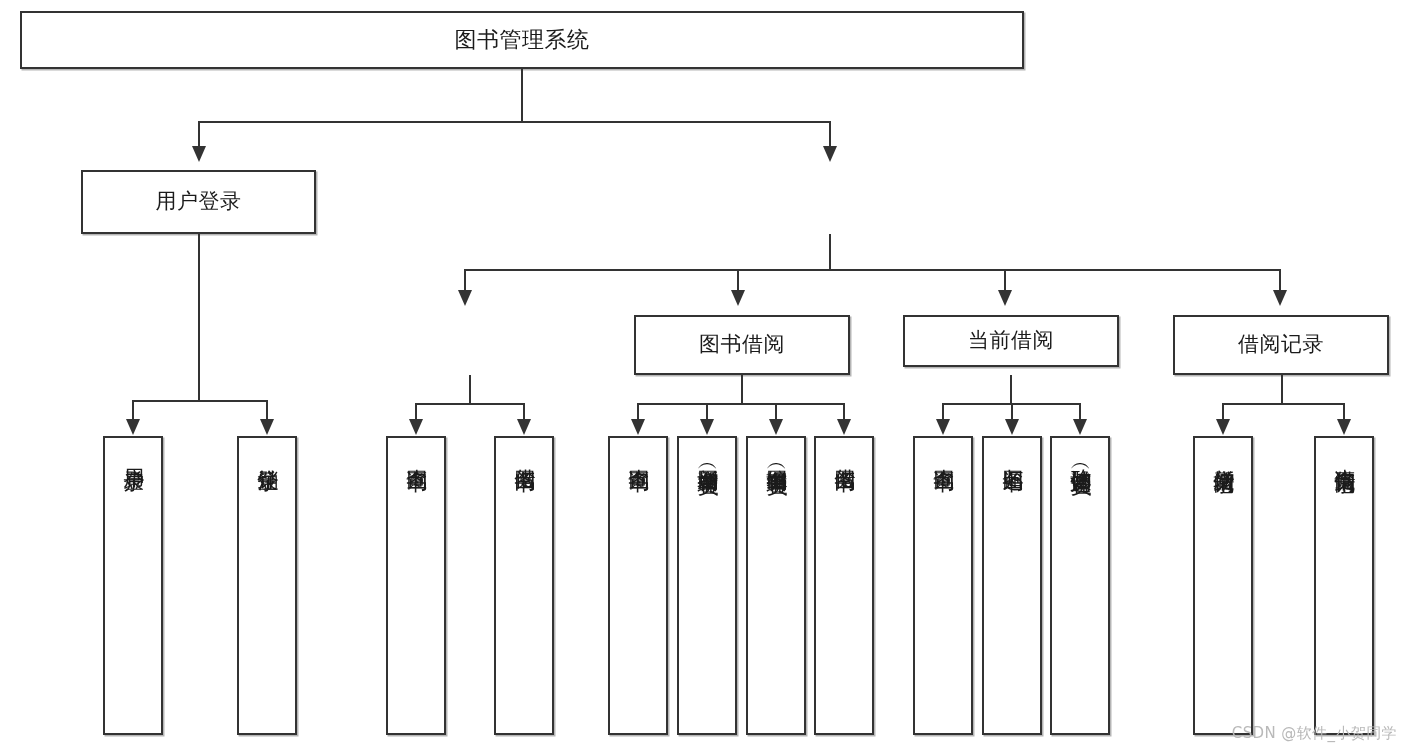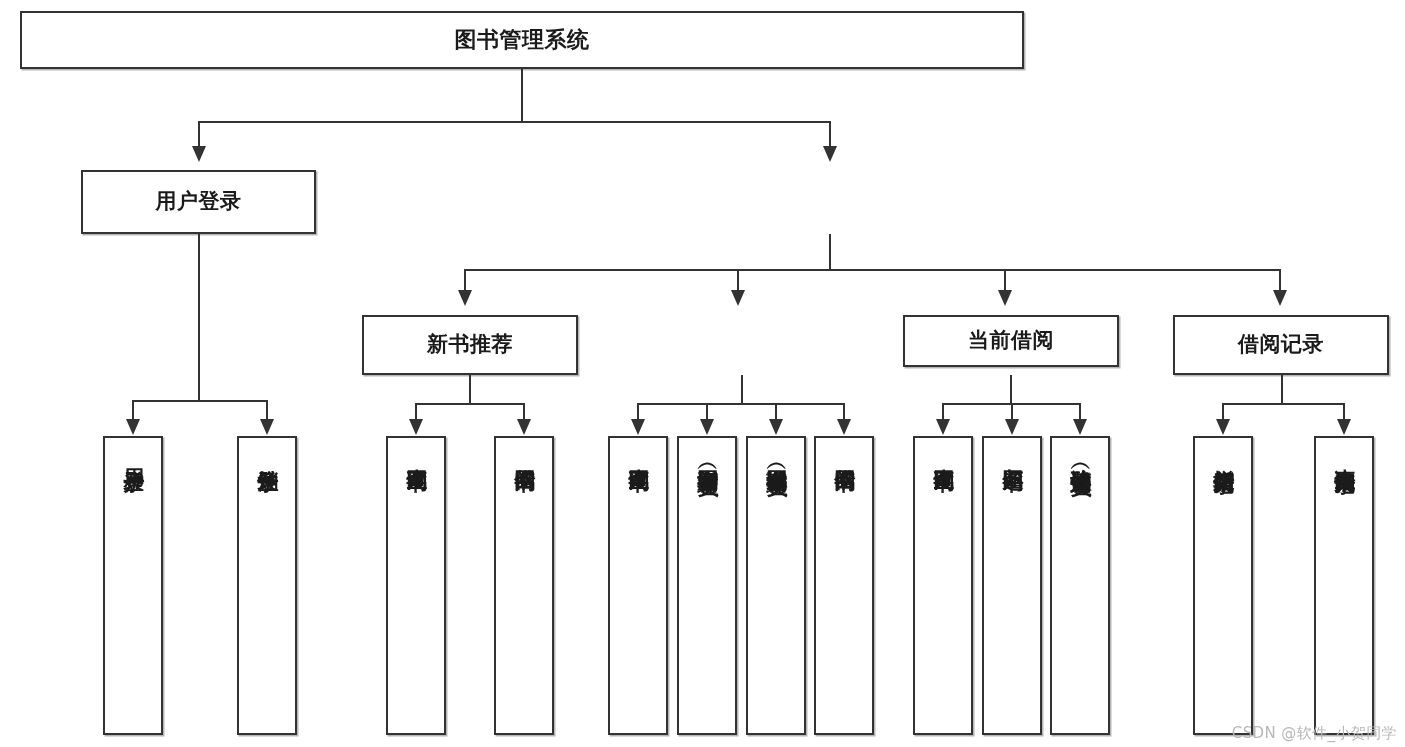--- a/index.html
+++ b/index.html
@@ -9,21 +9,20 @@
   .node{
     position:absolute;
     box-sizing:border-box;
     background:#ffffff;
     border:2px solid #333333;
     display:flex;
     align-items:center;
     justify-content:center;
     color:#1b1b1b;
     box-shadow:1.5px 1.5px 0 rgba(120,120,120,.55);
-    font-weight:bold;
   }
   .node .lbl{
     display:block;
     white-space:nowrap;
     line-height:1.12;
   }
   .node.h .lbl{font-size:21px;letter-spacing:.5px;}
   .node.root .lbl{font-size:22px;}
 
   
@@ -97,22 +96,22 @@
   <div class="ln h" style="left:464px;top:269px;width:817px;"></div>
   <div class="ln v" style="left:464px;top:269px;height:22px;"></div>
   <div class="arw" style="left:458px;top:290px;"></div>
   <div class="ln v" style="left:737px;top:269px;height:22px;"></div>
   <div class="arw" style="left:731px;top:290px;"></div>
   <div class="ln v" style="left:1004px;top:269px;height:22px;"></div>
   <div class="arw" style="left:998px;top:290px;"></div>
   <div class="ln v" style="left:1279px;top:269px;height:22px;"></div>
   <div class="arw" style="left:1273px;top:290px;"></div>
 
-  <div class="node h" style="left:362px;top:315px;width:216px;height:60px;">
-    <span class="lbl">新书推荐</span>
+  <div class="node h" style="left:634px;top:315px;width:216px;height:60px;">
+    <span class="lbl">图书借阅</span>
   </div>
   <div class="node h" style="left:903px;top:315px;width:216px;height:52px;">
     <span class="lbl">当前借阅</span>
   </div>
   <div class="node h" style="left:1173px;top:315px;width:216px;height:60px;">
     <span class="lbl">借阅记录</span>
   </div>
 
   <div class="ln v" style="left:469px;top:375px;height:29px;"></div>
   <div class="ln h" style="left:415px;top:403px;width:110px;"></div>

